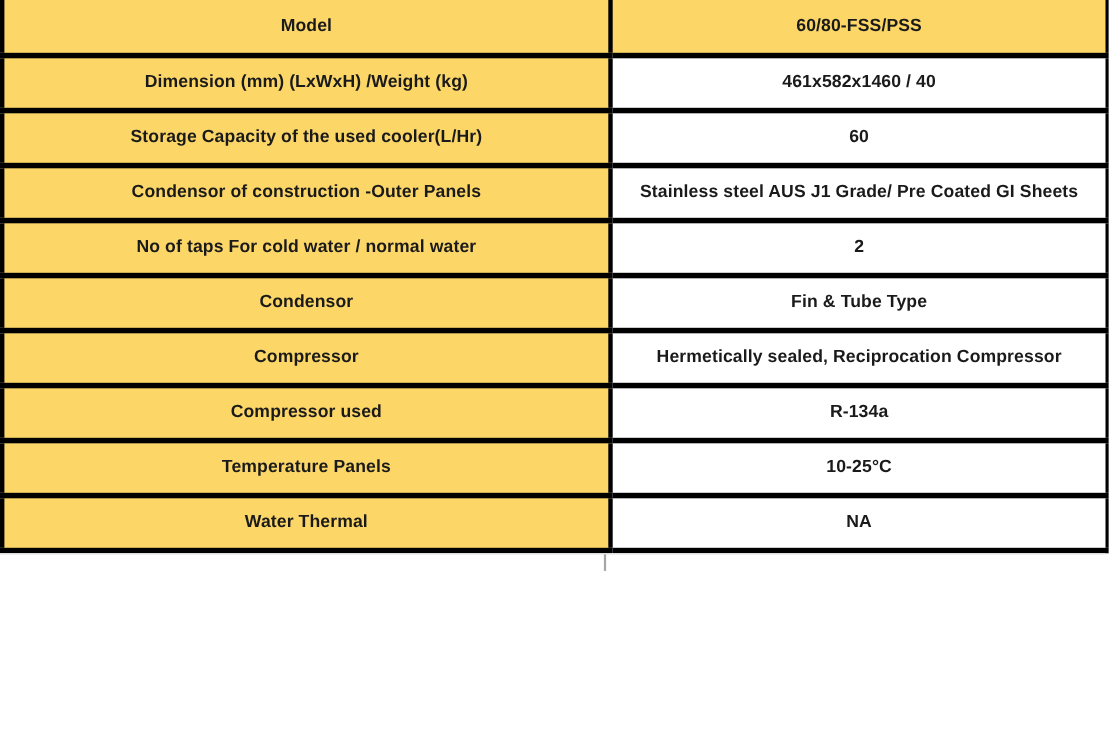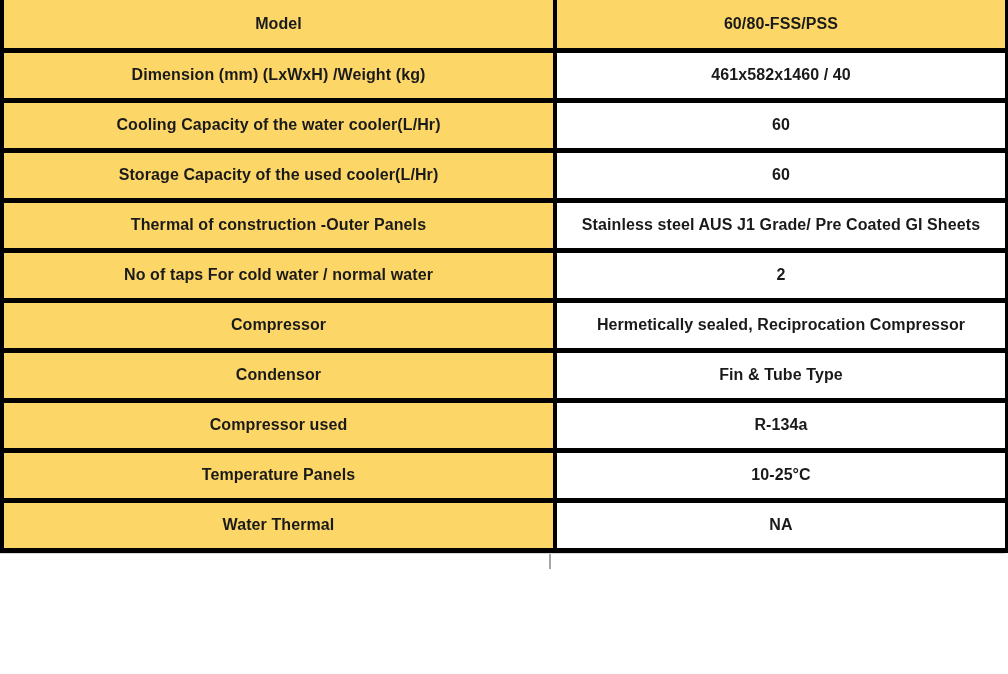--- a/index.html
+++ b/index.html
@@ -68,42 +68,38 @@
     <tbody>
       <tr>
         <td class="cell-label">Model</td>
         <td class="cell-value highlight">60/80-FSS/PSS</td>
       </tr>
       <tr>
         <td class="cell-label">Dimension (mm) (LxWxH) /Weight (kg)</td>
         <td class="cell-value">461x582x1460 / 40</td>
       </tr>
       <tr>
-        <td class="cell-label">Cooling Capacity of the water cooler(L/Hr)</td>
-        <td class="cell-value">60</td>
-      </tr>
-      <tr>
         <td class="cell-label">Storage Capacity of the used cooler(L/Hr)</td>
         <td class="cell-value">60</td>
       </tr>
       <tr>
-        <td class="cell-label">Thermal of construction -Outer Panels</td>
+        <td class="cell-label">Condensor of construction -Outer Panels</td>
         <td class="cell-value">Stainless steel AUS J1 Grade/ Pre Coated GI Sheets</td>
       </tr>
       <tr>
         <td class="cell-label">No of taps For cold water / normal water</td>
         <td class="cell-value">2</td>
       </tr>
       <tr>
+        <td class="cell-label">Condensor</td>
+        <td class="cell-value">Fin &amp; Tube Type</td>
+      </tr>
+      <tr>
         <td class="cell-label">Compressor</td>
         <td class="cell-value">Hermetically sealed, Reciprocation Compressor</td>
-      </tr>
-      <tr>
-        <td class="cell-label">Condensor</td>
-        <td class="cell-value">Fin &amp; Tube Type</td>
       </tr>
       <tr>
         <td class="cell-label">Compressor used</td>
         <td class="cell-value">R-134a</td>
       </tr>
       <tr>
         <td class="cell-label">Temperature Panels</td>
         <td class="cell-value">10-25°C</td>
       </tr>
       <tr>

